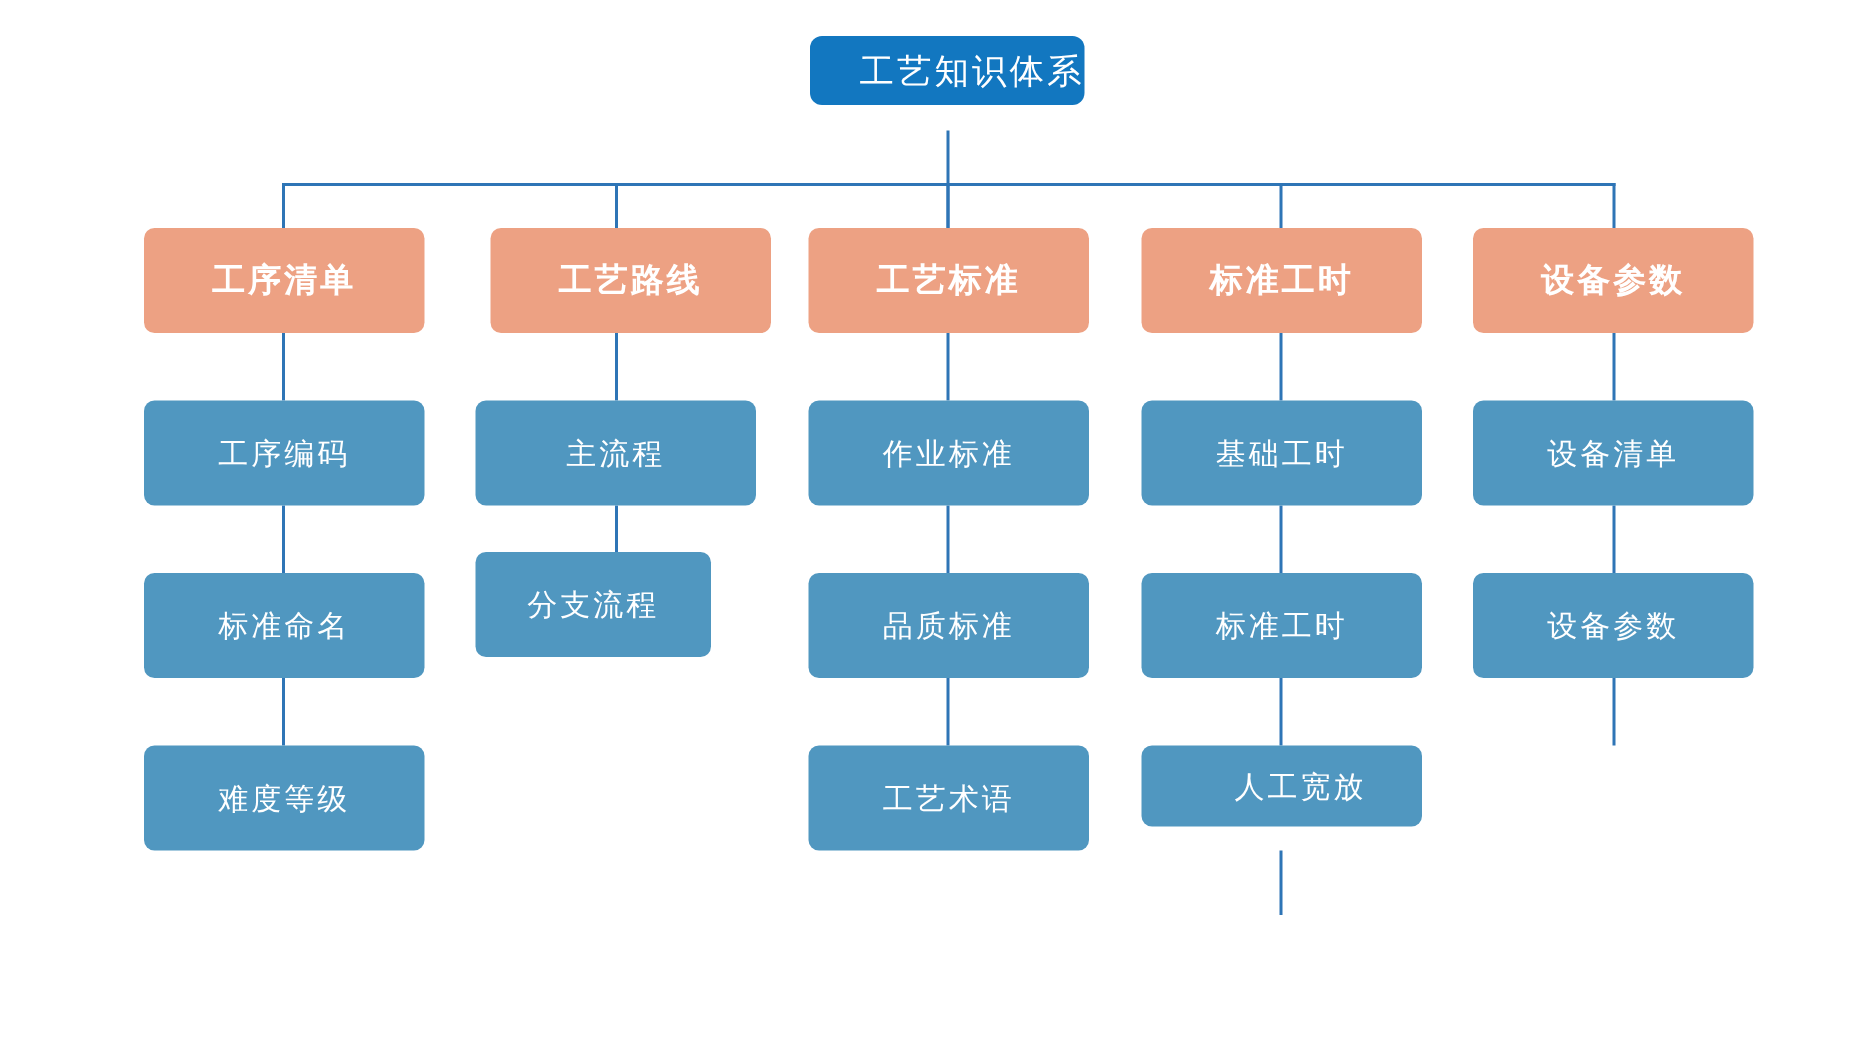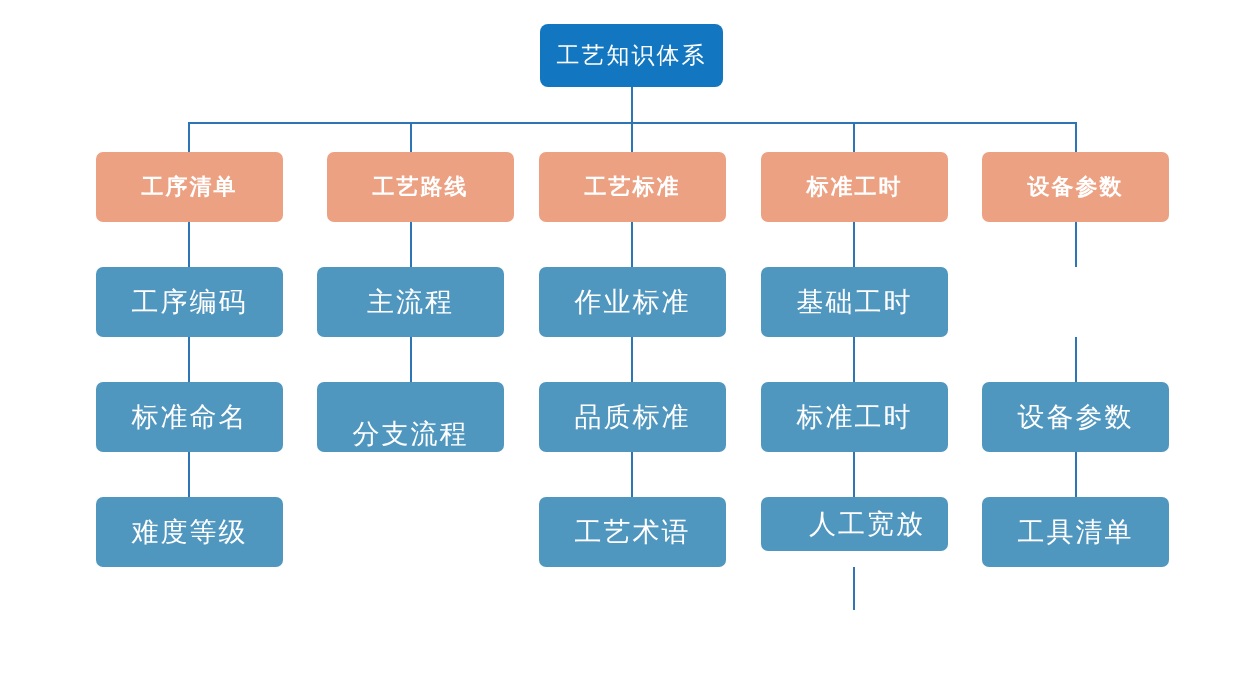--- a/index.html
+++ b/index.html
@@ -35,40 +35,40 @@
     font-size: 23px;
     border-radius: 8px;
   }
   .node-category {
     background: #EDA183;
     font-size: 22px;
     font-weight: bold;
   }
   .node-leaf {
     background: #5097C0;
-    font-size: 27px;
+    font-size: 20px;
   }
   .connector {
     position: absolute;
     background: #2E75B6;
     z-index: 1;
   }
   .connector-v {
     width: 2px;
   }
   .connector-h {
     height: 2px;
   }
 </style>
 </head>
 <body>
 
 <div id="canvas">
 
-  <div class="node node-root" style="left:540px; top:24px; width:183px; height:63px;">
+  <div class="node node-root" style="left:540px; top:24px; width:183px; height:46px;justify-content:flex-end;">
     <span>工艺知识体系</span>
   </div>
 
   <div class="connector connector-v" style="left:631px; top:87px; width:2px; height:65px;"></div>
 
   <div class="connector connector-h" style="left:189px; top:122px; width:888px; height:2px;"></div>
 
   <div class="connector connector-v" style="left:188px; top:122px; width:2px; height:30px;"></div>
   <div class="connector connector-v" style="left:410px; top:122px; width:2px; height:30px;"></div>
   <div class="connector connector-v" style="left:631px; top:122px; width:2px; height:30px;"></div>
@@ -92,21 +92,21 @@
   </div>
 
   <div class="node node-category" style="left:327px; top:152px; width:187px; height:70px;">
     <span>工艺路线</span>
   </div>
   <div class="connector connector-v" style="left:410px; top:222px; width:2px; height:45px;"></div>
   <div class="node node-leaf" style="left:317px; top:267px; width:187px; height:70px;">
     <span>主流程</span>
   </div>
   <div class="connector connector-v" style="left:410px; top:337px; width:2px; height:45px;"></div>
-  <div class="node node-leaf" style="left:317px; top:382px; width:187px; height:70px;align-items:flex-end;">
+  <div class="node node-leaf" style="left:317px; top:368px; width:157px; height:70px;">
     <span>分支流程</span>
   </div>
 
   <div class="node node-category" style="left:539px; top:152px; width:187px; height:70px;">
     <span>工艺标准</span>
   </div>
   <div class="connector connector-v" style="left:631px; top:222px; width:2px; height:45px;"></div>
   <div class="node node-leaf" style="left:539px; top:267px; width:187px; height:70px;">
     <span>作业标准</span>
   </div>
@@ -133,22 +133,22 @@
   <div class="connector connector-v" style="left:853px; top:452px; width:2px; height:45px;"></div>
   <div class="node node-leaf" style="left:761px; top:497px; width:187px; height:54px;padding-left:25px;">
     <span>人工宽放</span>
   </div>
   <div class="connector connector-v" style="left:853px; top:567px; width:2px; height:43px;"></div>
 
   <div class="node node-category" style="left:982px; top:152px; width:187px; height:70px;">
     <span>设备参数</span>
   </div>
   <div class="connector connector-v" style="left:1075px; top:222px; width:2px; height:45px;"></div>
+  <div class="node node-leaf" style="left:982px; top:267px; width:187px; height:70px;">
+    <span>设备清单</span>
+  </div>
   <div class="connector connector-v" style="left:1075px; top:337px; width:2px; height:45px;"></div>
   <div class="node node-leaf" style="left:982px; top:382px; width:187px; height:70px;">
     <span>设备参数</span>
   </div>
   <div class="connector connector-v" style="left:1075px; top:452px; width:2px; height:45px;"></div>
-  <div class="node node-leaf" style="left:982px; top:497px; width:187px; height:70px;">
-    <span>工具清单</span>
-  </div>
 
 </div>
 
 </body></html>

